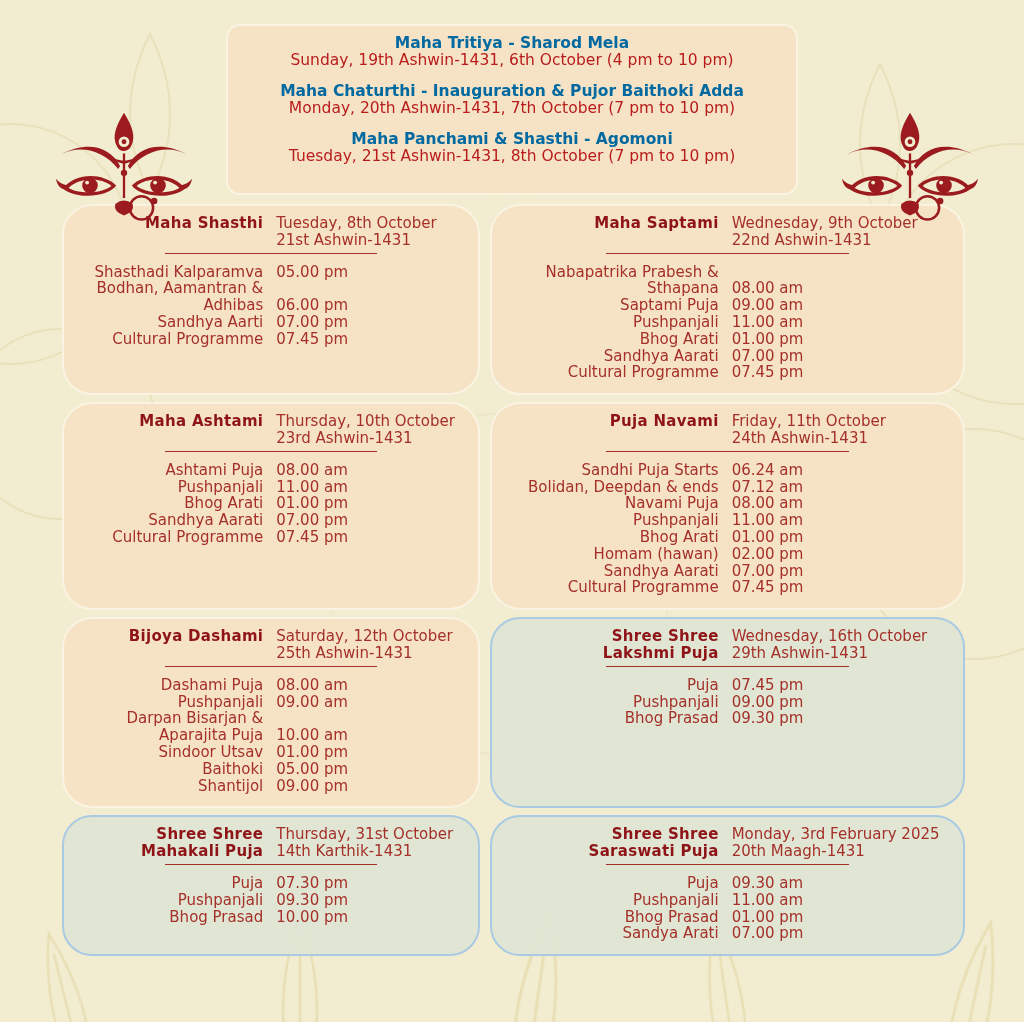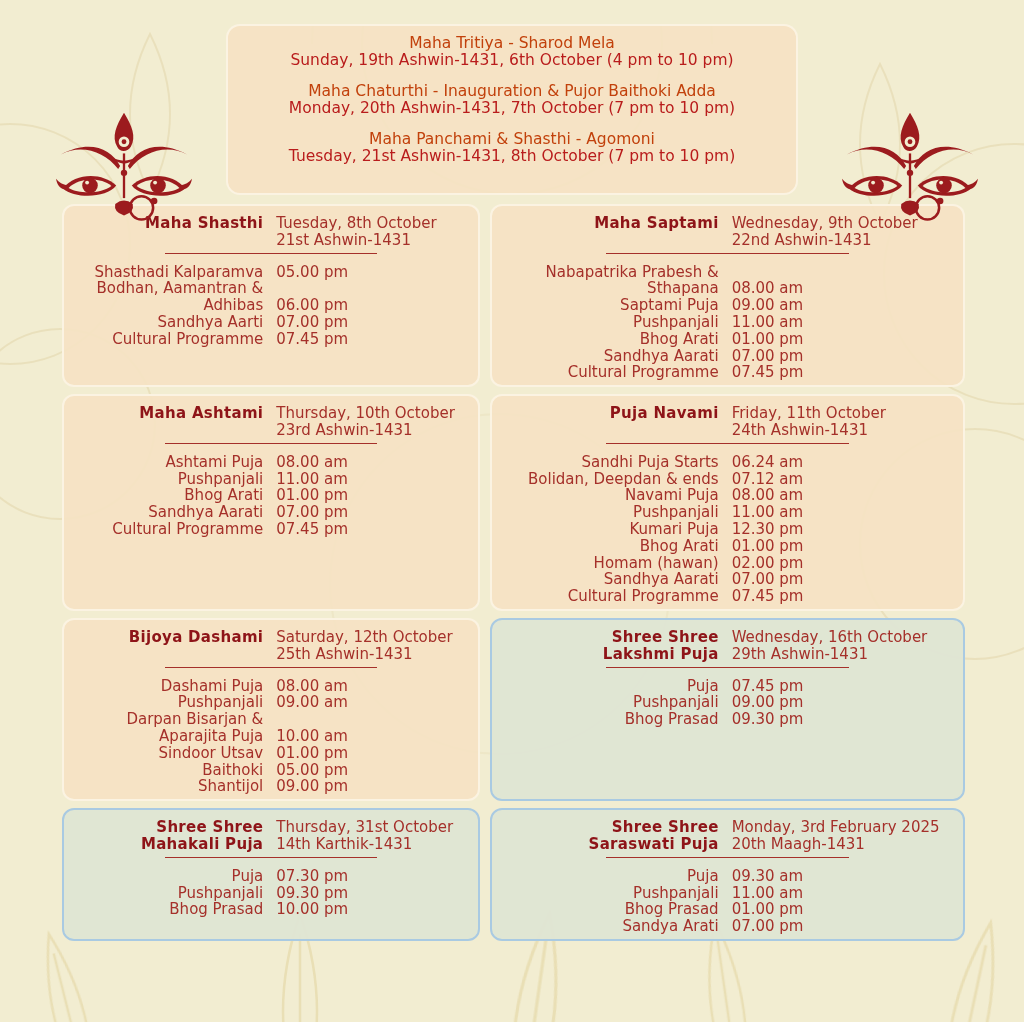--- a/index.html
+++ b/index.html
@@ -50,34 +50,34 @@
     background: rgba(245,226,196,0.94);
     border: 2px solid rgba(252,244,228,0.95);
     border-radius: 14px;
     padding: 9px 10px 11px;
     text-align: center;
     font-size: 15.5px;
     line-height: 17px;
   }
   .opening-event { margin-bottom: 14px; }
   .opening-event:last-child { margin-bottom: 17px; }
-  .opening-event-name { font-weight: normal; color: #c2410c; }
+  .opening-event-name { font-weight: bold; color: #0369a1; }
   .opening-event-date { color: #b91c1c; }
 
   .cards-grid {
     display: grid;
     grid-template-columns: 418px 475px;
     column-gap: 10px;
     row-gap: 7px;
     padding-left: 62px;
     margin-top: 9px;
   }
   .card {
-    border-radius: 12px;
-    padding: 9px 14px 4px;
+    border-radius: 30px;
+    padding: 9px 14px 12px;
     font-size: 15px;
     line-height: 1.12;
   }
   .card.peach {
     background: rgba(245,226,196,0.94);
     border: 2px solid rgba(252,244,228,0.95);
   }
   .card.green {
     background: rgba(223,229,211,0.96);
     border: 2px solid #A9CAE2;
@@ -331,24 +331,20 @@
             </div>
             <div class="row">
               <div class="row-label">Navami Puja</div>
               <div class="row-time">08.00 am</div>
             </div>
             <div class="row">
               <div class="row-label">Pushpanjali</div>
               <div class="row-time">11.00 am</div>
             </div>
             <div class="row">
-              <div class="row-label">Kumari Puja</div>
-              <div class="row-time">12.30 pm</div>
-            </div>
-            <div class="row">
               <div class="row-label">Bhog Arati</div>
               <div class="row-time">01.00 pm</div>
             </div>
             <div class="row">
               <div class="row-label">Homam (hawan)</div>
               <div class="row-time">02.00 pm</div>
             </div>
             <div class="row">
               <div class="row-label">Sandhya Aarati</div>
               <div class="row-time">07.00 pm</div>

